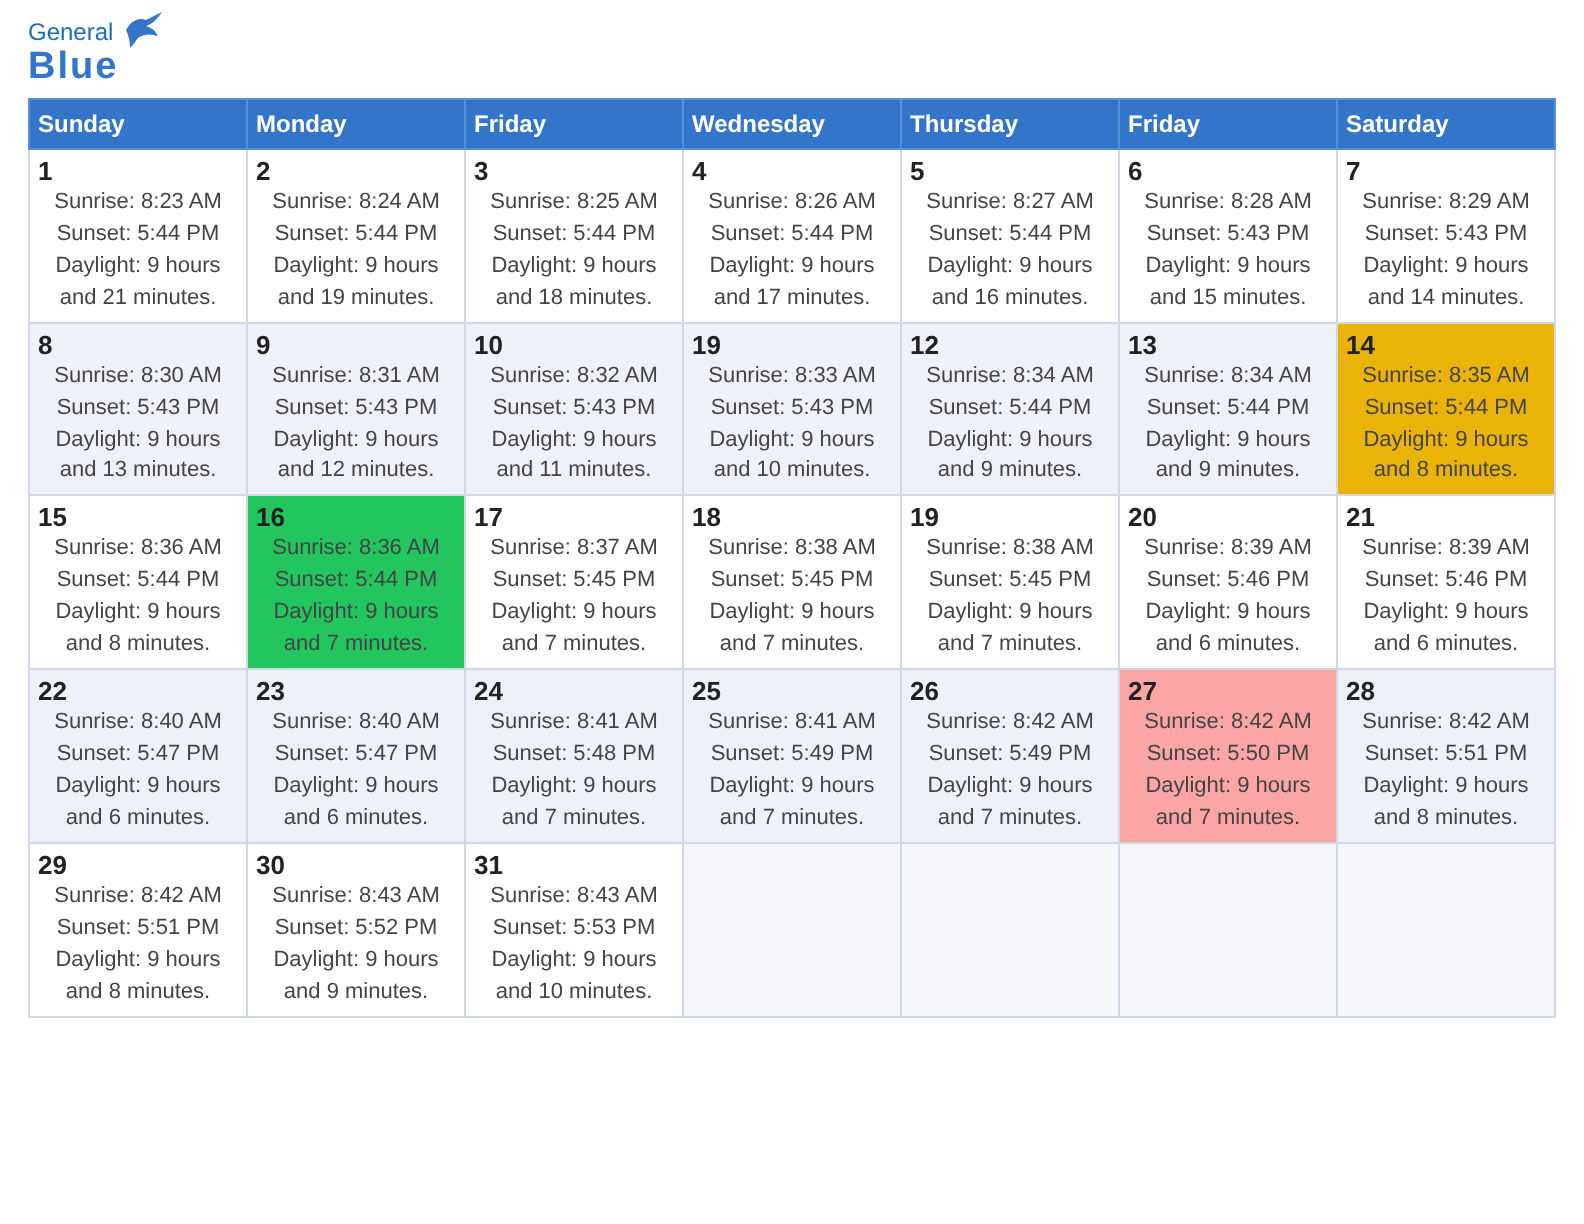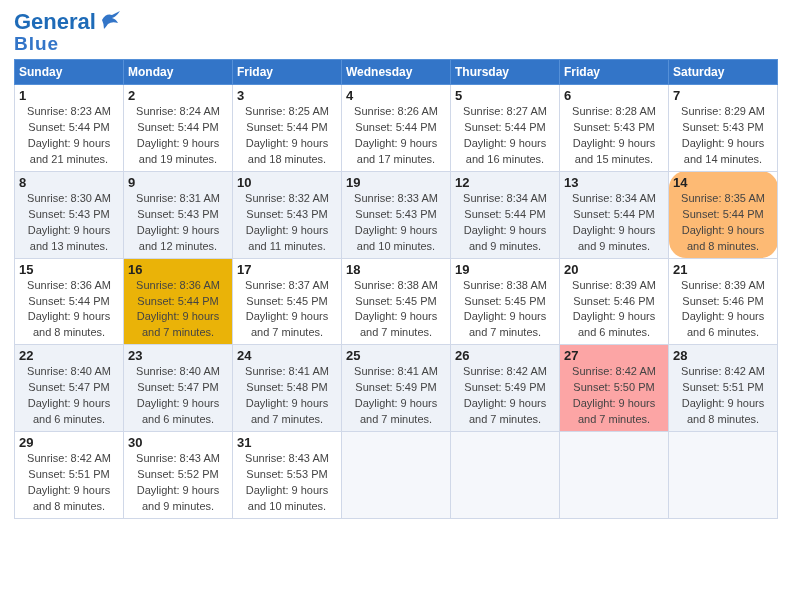--- a/index.html
+++ b/index.html
@@ -19,22 +19,22 @@
       justify-content: space-between;
       align-items: flex-start;
       margin-bottom: 4px;
     }
     .logo {
       display: flex;
       flex-direction: column;
       align-items: flex-start;
     }
     .logo-text {
-      font-size: 22px;
-      font-weight: bold;
+      font-size: 12px;
+      font-weight: normal;
       color: #1a1a1a;
       line-height: 1.1;
     }
     .logo-text .blue { color: #1e6bb8; }
     .title-block {
       text-align: right;
     }
     .month-title {
       font-size: 32px;
       font-weight: bold;
@@ -171,31 +171,31 @@
             <div class="day-info">Sunrise: 8:33 AM<br>Sunset: 5:43 PM<br>Daylight: 9 hours and 10 minutes.</div>
           </td>
           <td style="background: rgb(238, 242, 248);">
             <span class="day-num">12</span>
             <div class="day-info">Sunrise: 8:34 AM<br>Sunset: 5:44 PM<br>Daylight: 9 hours and 9 minutes.</div>
           </td>
           <td style="background: rgb(238, 242, 248);">
             <span class="day-num">13</span>
             <div class="day-info">Sunrise: 8:34 AM<br>Sunset: 5:44 PM<br>Daylight: 9 hours and 9 minutes.</div>
           </td>
-          <td style="background: #fdba74; border-radius: 17px;">
+          <td style="background: #eab308;">
             <span class="day-num">14</span>
             <div class="day-info">Sunrise: 8:35 AM<br>Sunset: 5:44 PM<br>Daylight: 9 hours and 8 minutes.</div>
           </td>
         </tr>
         <tr>
           <td style="background: rgb(255, 255, 255);">
             <span class="day-num">15</span>
             <div class="day-info">Sunrise: 8:36 AM<br>Sunset: 5:44 PM<br>Daylight: 9 hours and 8 minutes.</div>
           </td>
-          <td style="background: #eab308;">
+          <td style="background: #22c55e;">
             <span class="day-num">16</span>
             <div class="day-info">Sunrise: 8:36 AM<br>Sunset: 5:44 PM<br>Daylight: 9 hours and 7 minutes.</div>
           </td>
           <td style="background: rgb(255, 255, 255);">
             <span class="day-num">17</span>
             <div class="day-info">Sunrise: 8:37 AM<br>Sunset: 5:45 PM<br>Daylight: 9 hours and 7 minutes.</div>
           </td>
           <td style="background: rgb(255, 255, 255);">
             <span class="day-num">18</span>
             <div class="day-info">Sunrise: 8:38 AM<br>Sunset: 5:45 PM<br>Daylight: 9 hours and 7 minutes.</div>

